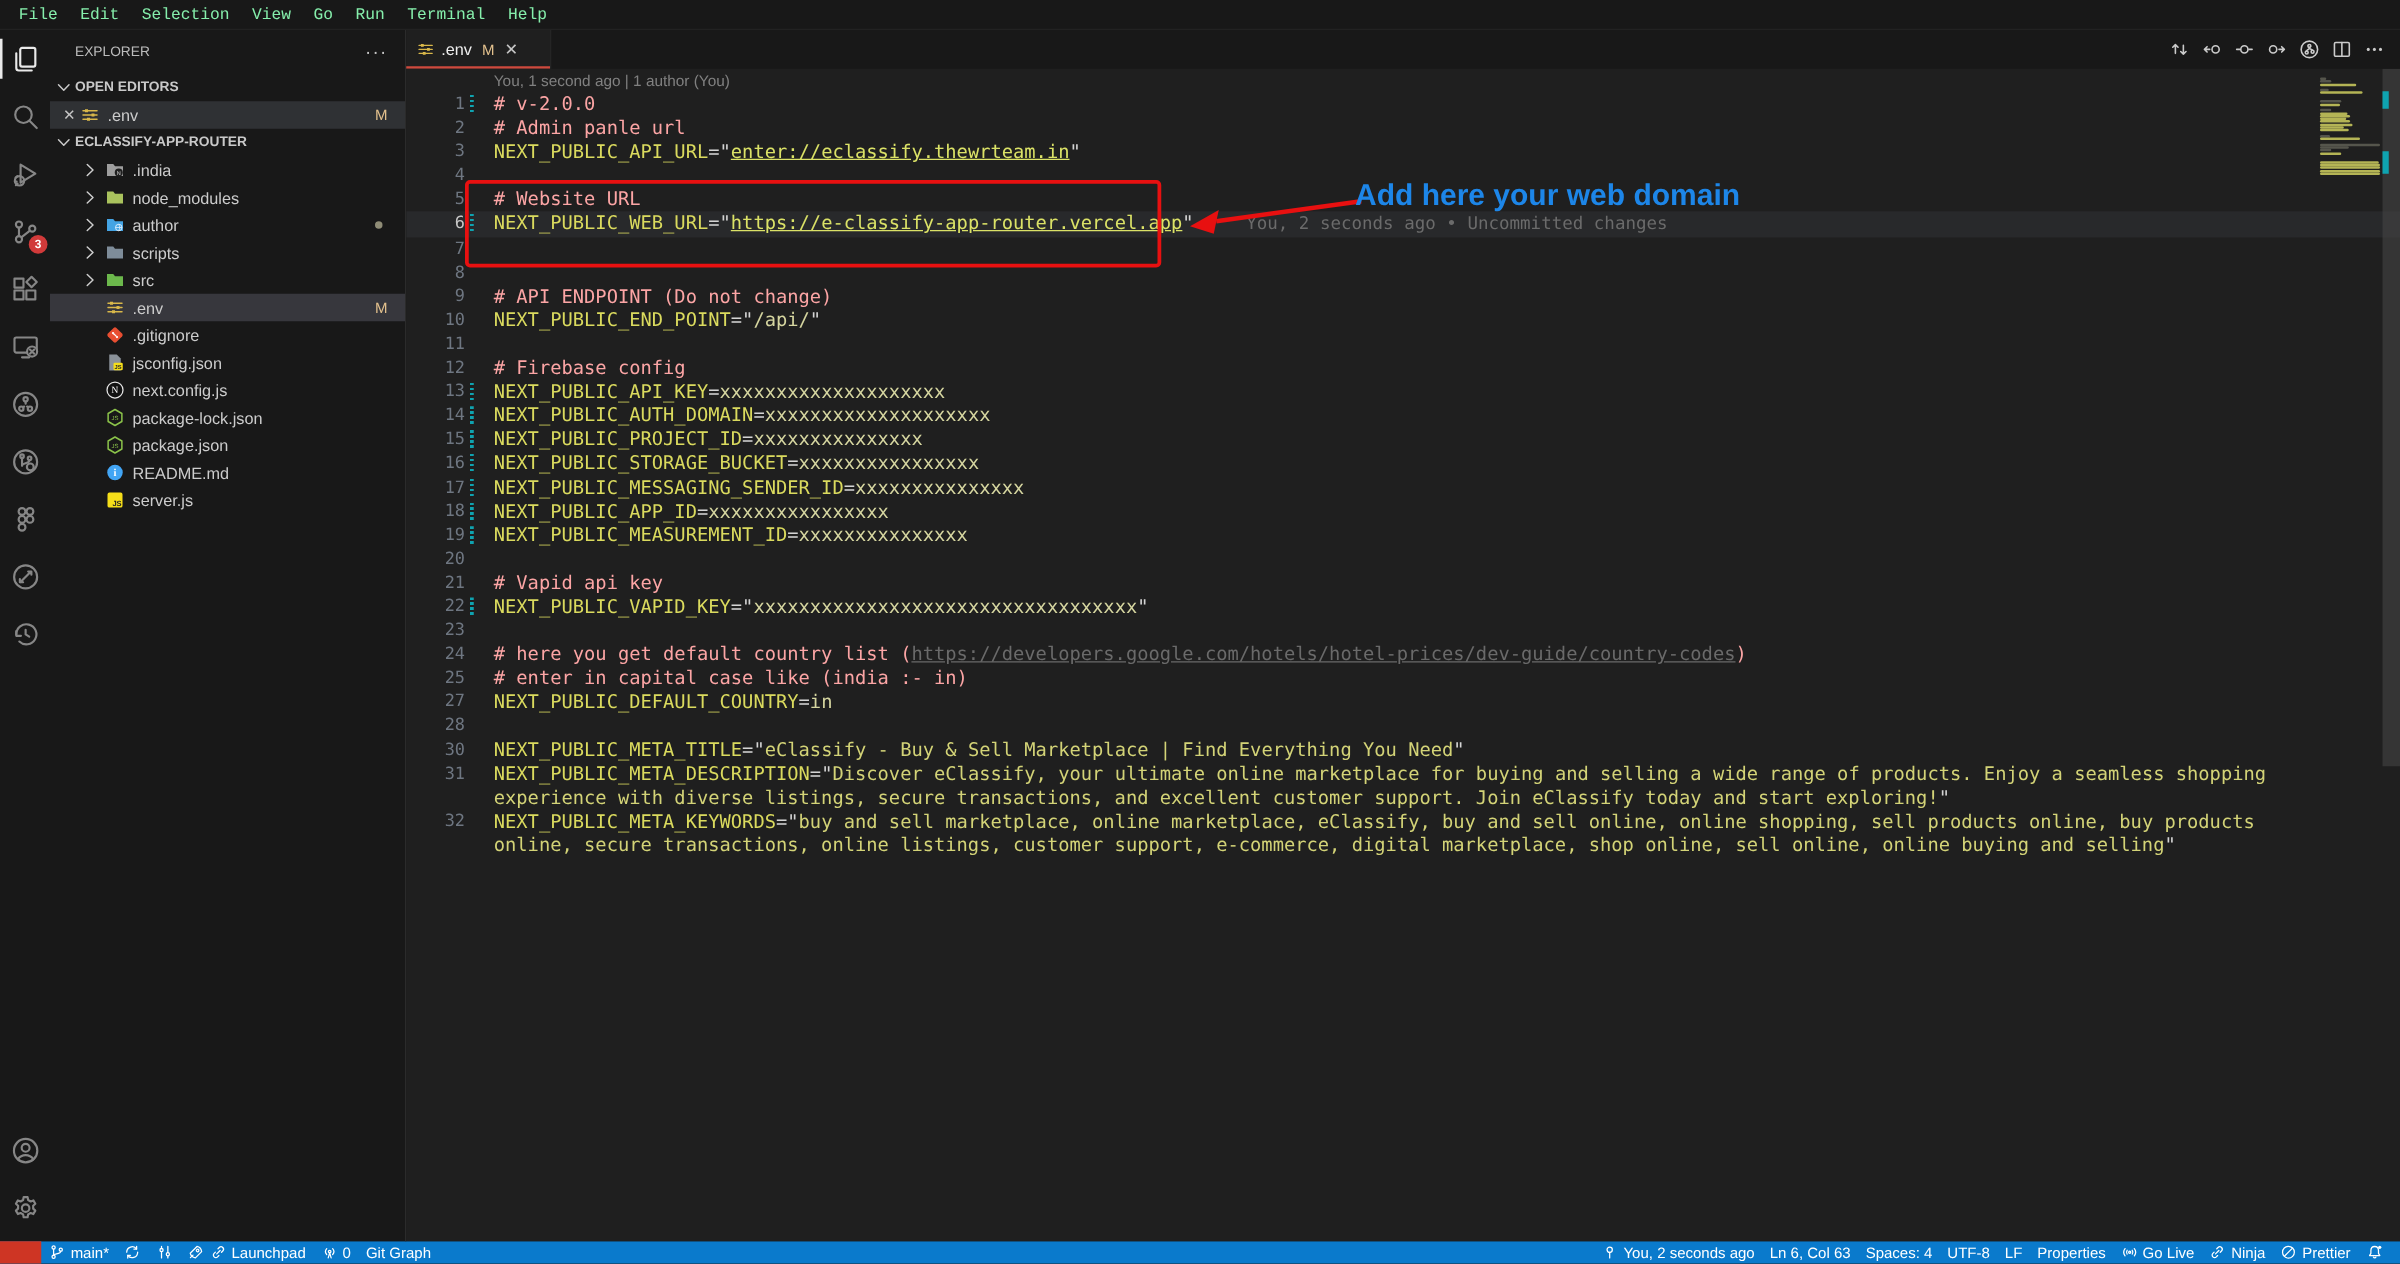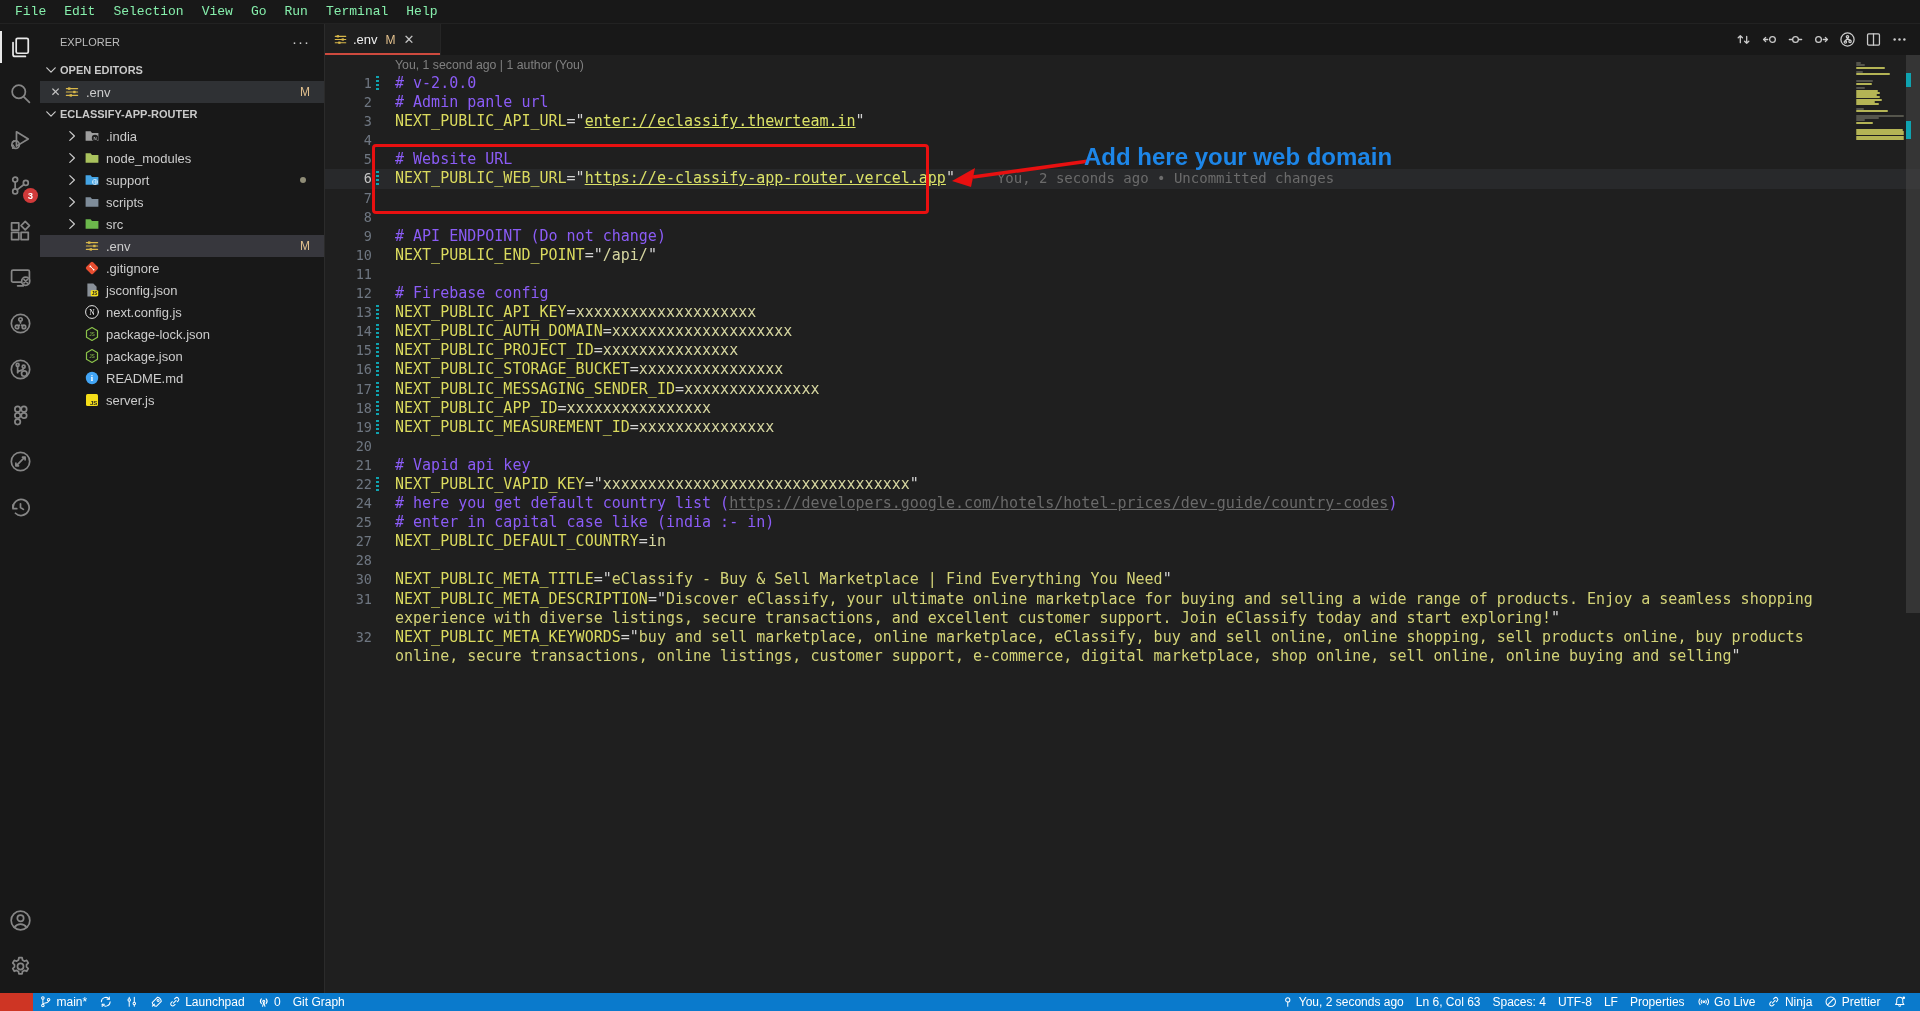--- a/index.html
+++ b/index.html
@@ -58,21 +58,21 @@
   #editor{flex:1;position:relative;background:#1f1f1f;overflow:hidden;}
   #blamehead{height:19px;line-height:20px;padding-left:70px;color:#808080;font-size:12.3px;}
   .code-line{display:flex;line-height:19.1px;font-family:"DejaVu Sans Mono",monospace;font-size:15px;position:relative;}
   .code-line.current{background:#28292b;}
   .gutter{flex:0 0 70px;position:relative;}
   .lnum{display:block;width:47px;text-align:right;color:#6e7681;font-size:13.5px;line-height:19.1px;font-family:"DejaVu Sans Mono",monospace;}
   .current .lnum{color:#c6c6c6;}
   .modmark{position:absolute;left:51px;top:2px;width:3px;height:15px;
     background:repeating-linear-gradient(180deg,#0fa3b0 0 2px,transparent 2px 4px);}
   .lcontent{white-space:pre-wrap;max-width:1463px;color:#d4d4d4;}
-  .tk-comment{color:#8b5cf6;}
+  .tk-comment{color:#fca5a5;}
   .tk-key{color:#dada5e;}
   .tk-punc{color:#d4d4d4;}
   .tk-val{color:#d6d6a0;}
   .tk-str{color:#d3d377;}
   .tk-link{color:#dbe267;text-decoration:underline;}
   .tk-clink{color:#6a6a6a;text-decoration:underline;}
   .inline-blame{color:#6b6b6b;margin-left:42px;font-size:14px;}
 
   
   #minimap{position:absolute;top:7px;right:16px;width:48px;}
@@ -308,21 +308,21 @@
               <path d="M5.8 3.6L10.4 8 5.8 12.4"></path>
             </svg>
           </span>
           <span class="ic file-ic">
             <svg viewBox="0 0 16 16" fill="none">
               <path d="M1.6 3.2h5l1.4 1.8h6.4V12.8H1.6z" fill="#44a4e4"></path>
               <circle cx="11" cy="10" r="2.6" fill="none" stroke="#e8f4ff" stroke-width=".7"></circle>
               <path d="M8.4 10h5.2M11 7.4a4.4 4.4 0 0 1 0 5.2" stroke="#e8f4ff" stroke-width=".6" fill="none"></path>
             </svg>
           </span>
-          <span class="row-label">support</span>
+          <span class="row-label">author</span>
           <span class="dot"></span>
         </div>
         <div class="tree-row">
           <span class="ic chev">
             <svg viewBox="0 0 16 16" fill="none" stroke="currentColor" stroke-width="1.2" stroke-linecap="round" stroke-linejoin="round">
               <path d="M5.8 3.6L10.4 8 5.8 12.4"></path>
             </svg>
           </span>
           <span class="ic file-ic">
             <svg viewBox="0 0 16 16" fill="none">
@@ -635,20 +635,26 @@
               <span class="lnum">21</span>
             </span>
             <span class="lcontent"><span class="tk-comment"># Vapid api key</span></span>
           </div>
           <div class="code-line">
             <span class="gutter">
               <span class="lnum">22</span>
               <span class="modmark"></span>
             </span>
             <span class="lcontent"><span class="tk-key">NEXT_PUBLIC_VAPID_KEY</span><span class="tk-punc">="</span><span class="tk-val">xxxxxxxxxxxxxxxxxxxxxxxxxxxxxxxxxx</span><span class="tk-punc">"</span></span>
+          </div>
+          <div class="code-line">
+            <span class="gutter">
+              <span class="lnum">23</span>
+            </span>
+            <span class="lcontent"></span>
           </div>
           <div class="code-line">
             <span class="gutter">
               <span class="lnum">24</span>
             </span>
             <span class="lcontent"><span class="tk-comment"># here you get default country list (</span><span class="tk-clink">https://developers.google.com/hotels/hotel-prices/dev-guide/country-codes</span><span class="tk-comment">)</span></span>
           </div>
           <div class="code-line">
             <span class="gutter">
               <span class="lnum">25</span>

